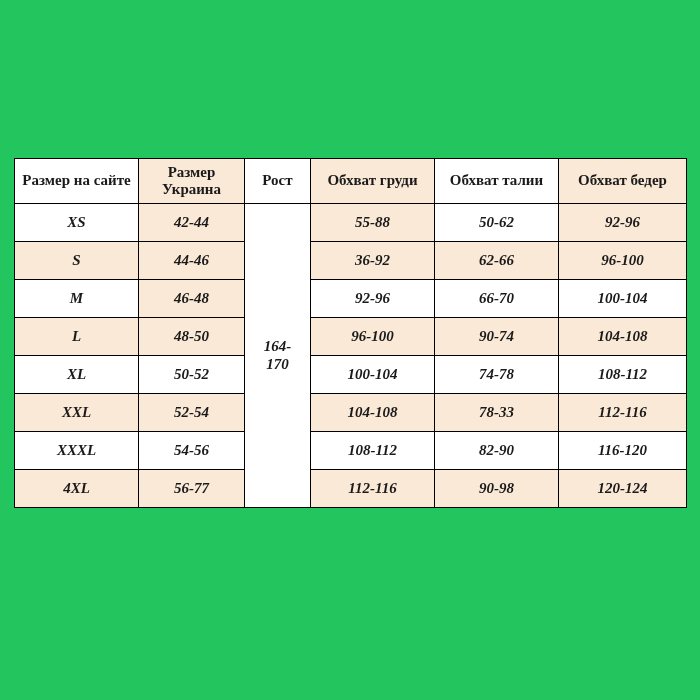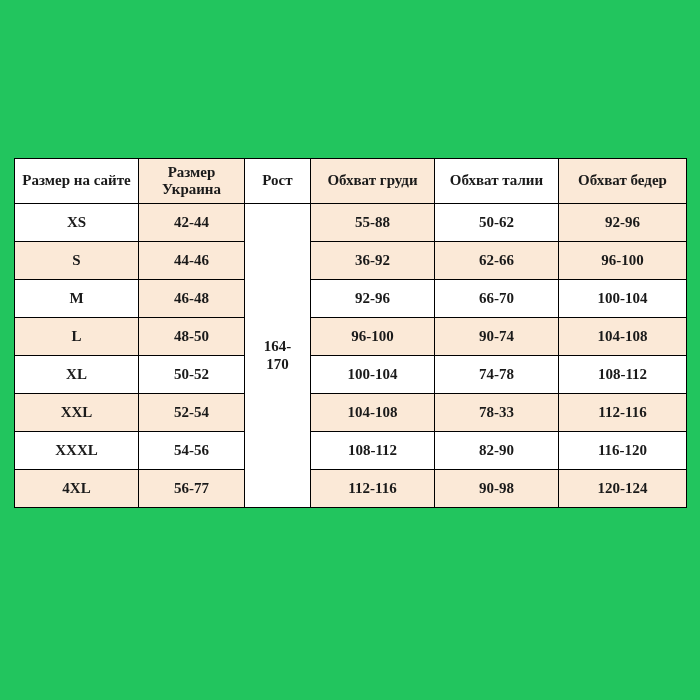--- a/index.html
+++ b/index.html
@@ -41,20 +41,21 @@
     padding: 0;
     line-height: 1.15;
   }
   thead th {
     height: 44px;
     font-size: 15px;
     padding: 2px 4px;
   }
   tbody td {
     height: 37px;
+    font-style: italic;
   }
   
   col.c0 { width: 124px; }
   col.c1 { width: 106px; }
   col.c2 { width: 66px; }
   col.c3 { width: 124px; }
   col.c4 { width: 124px; }
   col.c5 { width: 128px; }
 
   .row-alt td { background: #fbe9d7; }

